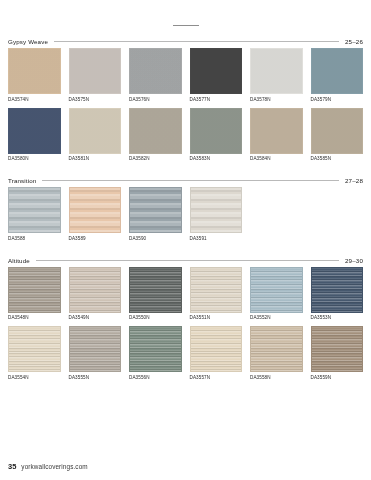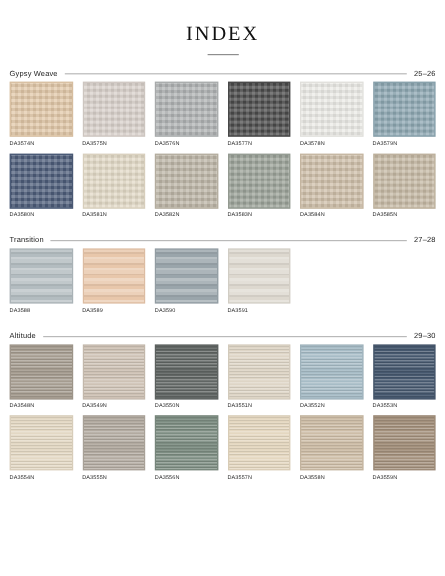--- a/index.html
+++ b/index.html
@@ -94,21 +94,20 @@
   }
   .footer-page { font-size: 7.5px; font-weight: 700; color: #1b1b1b; }
   .footer-site { font-size: 6.4px; color: #3a3a3a; letter-spacing: 0.1px; }
 </style>
 </head>
 <body>
 
 <div class="page">
 
   <div class="title-block">
-    <div class="title">INDEX</div>
     <div class="title-rule"></div>
   </div>
 
   <div id="sections-root">
       <div class="section">
         <div class="section-head">
           <span class="section-name">Gypsy Weave</span>
           <span class="section-line"></span>
           <span class="section-pages">25–26</span>
         </div>
@@ -240,14 +239,18 @@
             <div class="sku">DA3558N</div>
           </div>
           <div class="cell">
             <div class="swatch tex-grass" style="background: rgb(163, 144, 124);"></div>
             <div class="sku">DA3559N</div>
           </div>
         </div>
       </div>
     </div>
 
+  <div class="footer">
+    <span class="footer-page">35</span>
+    <span class="footer-site">yorkwallcoverings.com</span>
+  </div>
 
 </div>
 
 </body></html>

